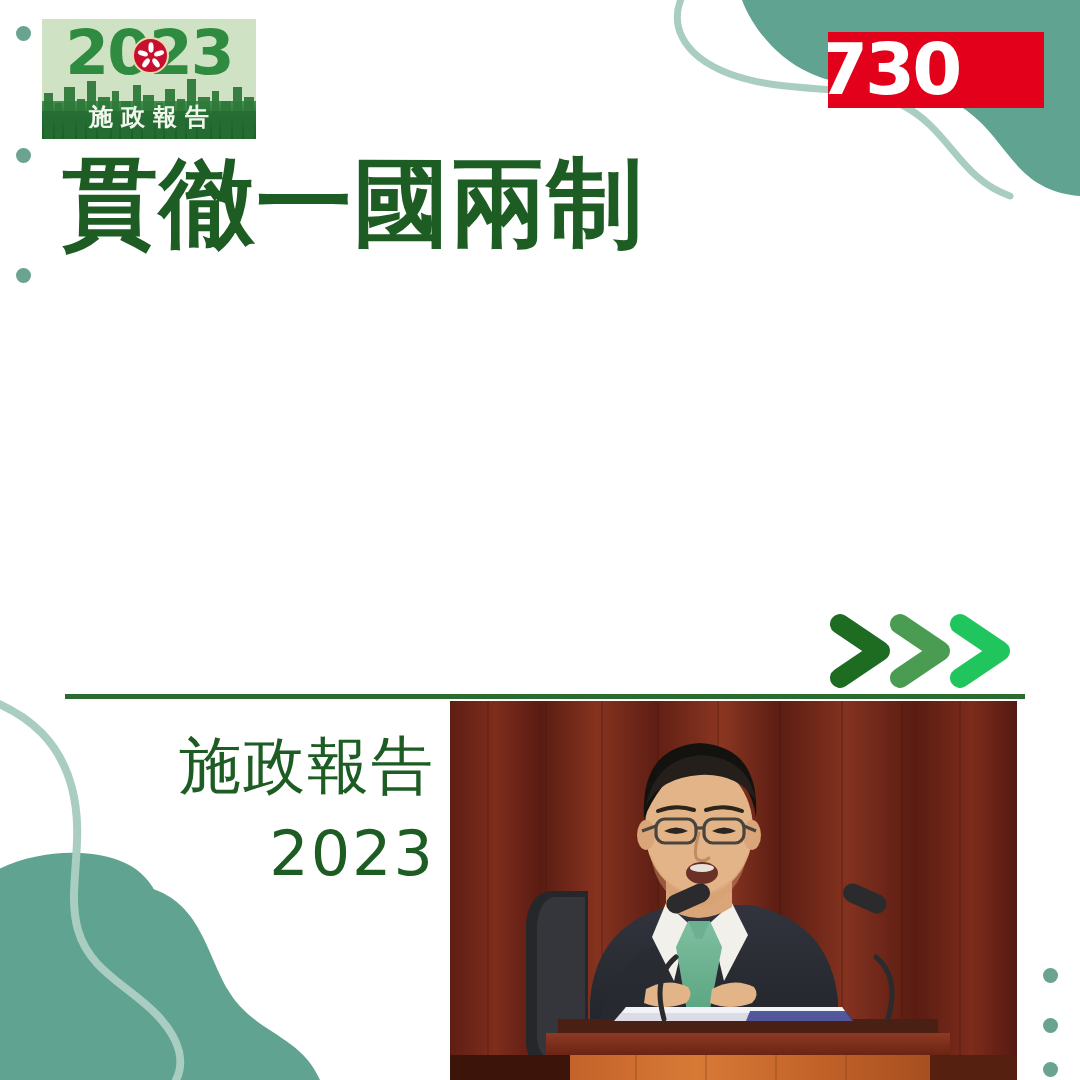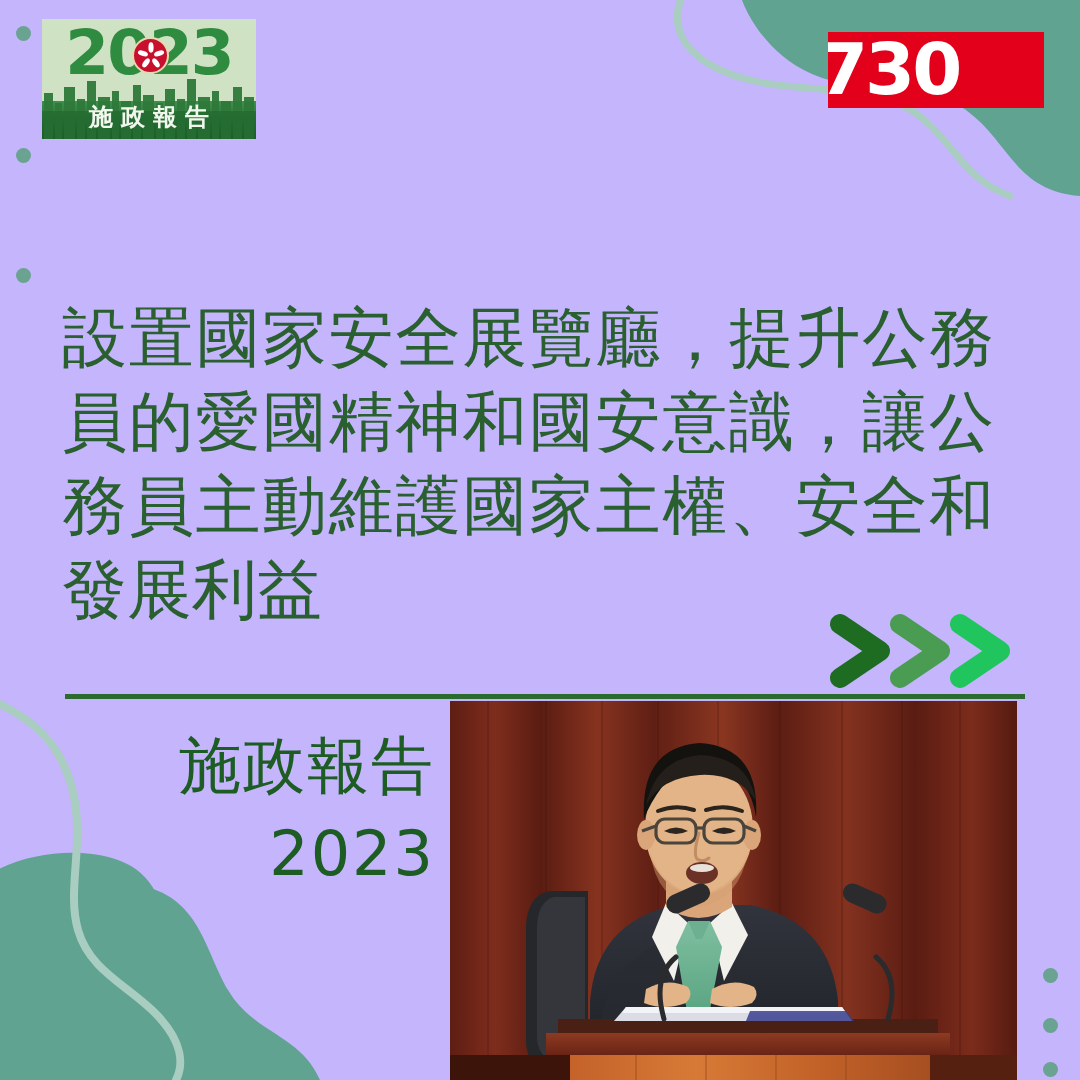--- a/index.html
+++ b/index.html
@@ -5,21 +5,21 @@
   html,body{margin:0;padding:0;}
   body{
     width:1080px;height:1080px;
     background:#ede4d4;
     font-family:"Liberation Sans","DejaVu Sans",sans-serif;
     overflow:hidden;
   }
   #card{
     position:relative;
     width:1080px;height:1080px;
-    background:#c4b5fd;
+    background:#ffffff;
     overflow:hidden;
   }
   
   .deco-svg{position:absolute;left:0;top:0;width:1080px;height:1080px;pointer-events:none;}
 
   .dot{position:absolute;border-radius:50%;background:#6aa391;}
 
   
   #logo{
     position:absolute;left:42px;top:19px;width:214px;height:120px;
@@ -214,22 +214,22 @@
         </g>
       </svg>
     </div>
     <div class="sub">施政報告</div>
   </div>
 
   <div id="am730">
     <span class="n730">730</span>
   </div>
 
-
-  <div id="body-text">設置國家安全展覽廳，提升公務員的愛國精神和國安意識，讓公務員主動維護國家主權、安全和發展利益</div>
+  <div id="headline">貫徹一國兩制</div>
+
 
   <div id="chevrons">
     <svg width="220" height="78" viewBox="0 0 220 78" xmlns="http://www.w3.org/2000/svg">
       <g fill="none" stroke-width="20" stroke-linecap="round" stroke-linejoin="round">
         <polyline points="12,12 52,39 12,66" stroke="#1e6b22"></polyline>
         <polyline points="72,12 112,39 72,66" stroke="#4a9c52"></polyline>
         <polyline points="132,12 172,39 132,66" stroke="#21c55d"></polyline>
       </g>
     </svg>
   </div>

